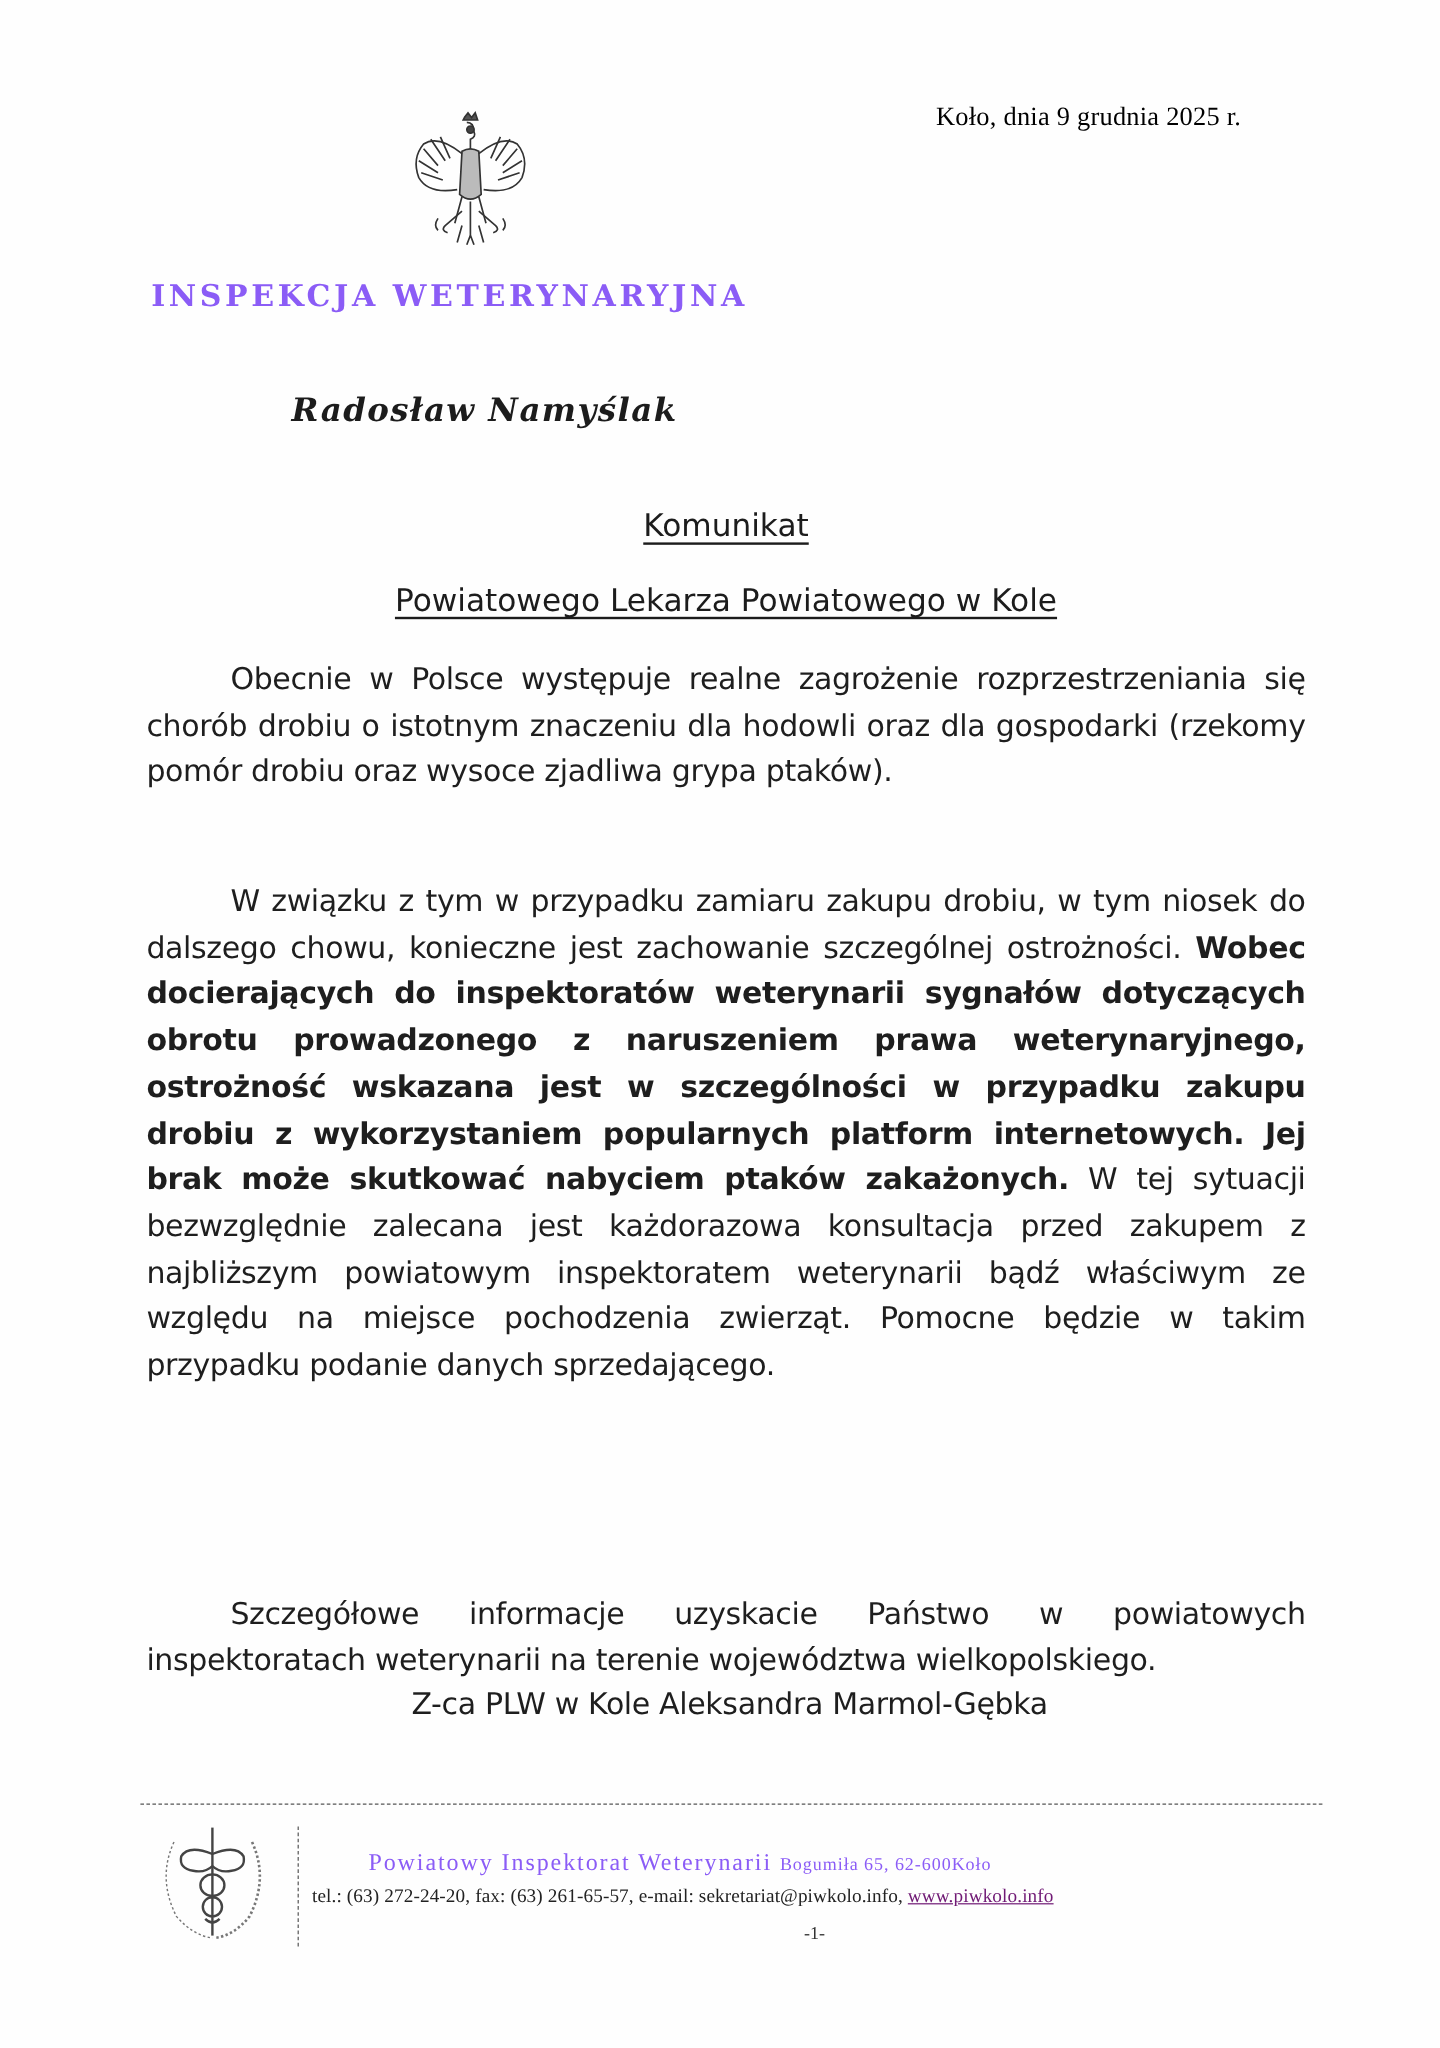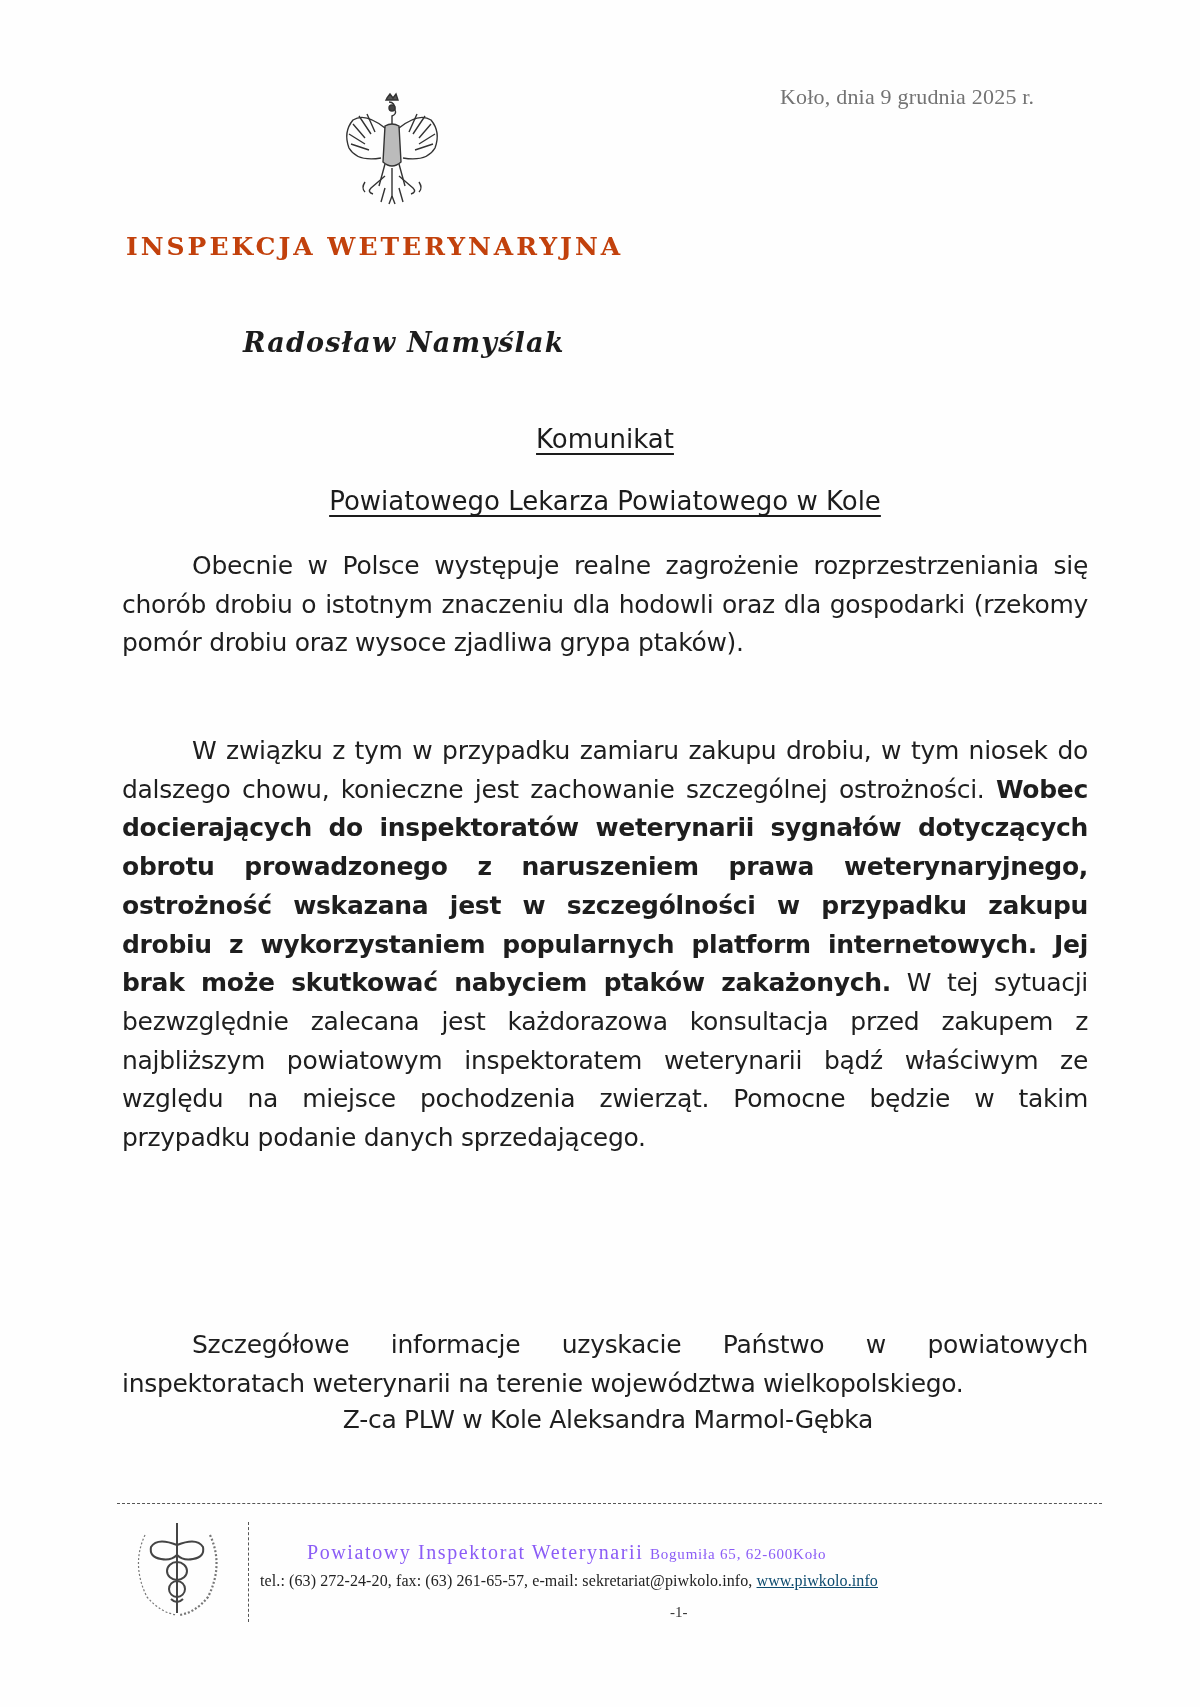--- a/index.html
+++ b/index.html
@@ -1,25 +1,25 @@
 <!DOCTYPE html>
 <html><head>
 <meta charset="utf-8">
 <style>
   html, body { margin: 0; padding: 0; background: #ffffff; }
   body { width: 1200px; height: 1707px; position: relative; overflow: hidden; color: #1c1c1c; }
   .page { position: absolute; left: 0; top: 0; width: 1200px; height: 1707px; background: #fefefe; }
 
   .date { position: absolute; top: 84px; left: 780px; width: 310px; text-align: left;
-    font-family: "Liberation Serif", serif; font-size: 22px; color: #737373; letter-spacing: 0.2px; }
+    font-family: "Liberation Serif", serif; font-size: 22px; color: #000000; letter-spacing: 0.2px; }
 
   .emblem { position: absolute; left: 335px; top: 92px; width: 115px; height: 120px; }
 
   .org-title { position: absolute; top: 232px; left: 126px; width: 540px;
-    font-family: "DejaVu Serif", serif; font-weight: bold; font-size: 25px; letter-spacing: 3px; color: #c2410c; }
+    font-family: "DejaVu Serif", serif; font-weight: bold; font-size: 25px; letter-spacing: 3px; color: #8b5cf6; }
   .org-sub { position: absolute; top: 282px; left: 132px; width: 540px;
     font-family: "Liberation Serif", serif; font-size: 20px; color: #222; letter-spacing: -0.2px; }
   .org-person { position: absolute; top: 327px; left: 243px;
     font-family: "DejaVu Serif", serif; font-style: italic; font-weight: bold; font-size: 27px; color: #1c1c1c; letter-spacing: 1.2px; }
 
   .heading { position: absolute; left: 0; width: 1200px; text-align: center;
     font-family: "DejaVu Sans", sans-serif; font-size: 26px; color: #1c1c1c; }
   .heading span { text-decoration: underline; text-decoration-thickness: 2px; text-underline-offset: 5px; }
   .h1 { top: 424px; left: 5px; }
   .h2 { top: 486px; left: 5px; }
@@ -37,21 +37,21 @@
     font-family: "DejaVu Sans", sans-serif; font-size: 25px; color: #1e1e1e; padding-left: 8px; letter-spacing: -0.3px; }
 
   .footer-rule { position: absolute; top: 1503px; left: 117px; width: 985px; border-top: 1.5px dashed #555; }
   .footer-logo { position: absolute; left: 125px; top: 1515px; width: 105px; height: 105px; }
   .footer-vline { position: absolute; left: 248px; top: 1522px; height: 100px; border-left: 1.5px dashed #555; }
   .footer-line1 { position: absolute; top: 1541px; left: 307px;
     font-family: "Liberation Serif", serif; font-size: 20px; letter-spacing: 1.6px; color: #8b5cf6; }
   .footer-line1 .addr { font-size: 15px; letter-spacing: 0.8px; }
   .footer-line2 { position: absolute; top: 1572px; left: 260px;
     font-family: "Liberation Serif", serif; font-size: 16px; color: #222; letter-spacing: 0.1px; }
-  .footer-line2 .link { text-decoration: underline; color: #0c4a6e; }
+  .footer-line2 .link { text-decoration: underline; color: #701a75; }
   .page-num { position: absolute; top: 1604px; left: 670px;
     font-family: "Liberation Serif", serif; font-size: 15px; color: #333; }
 </style>
 </head>
 <body>
 
 <div class="page">
 
   <div class="date">Koło, dnia 9 grudnia 2025 r.</div>
 

